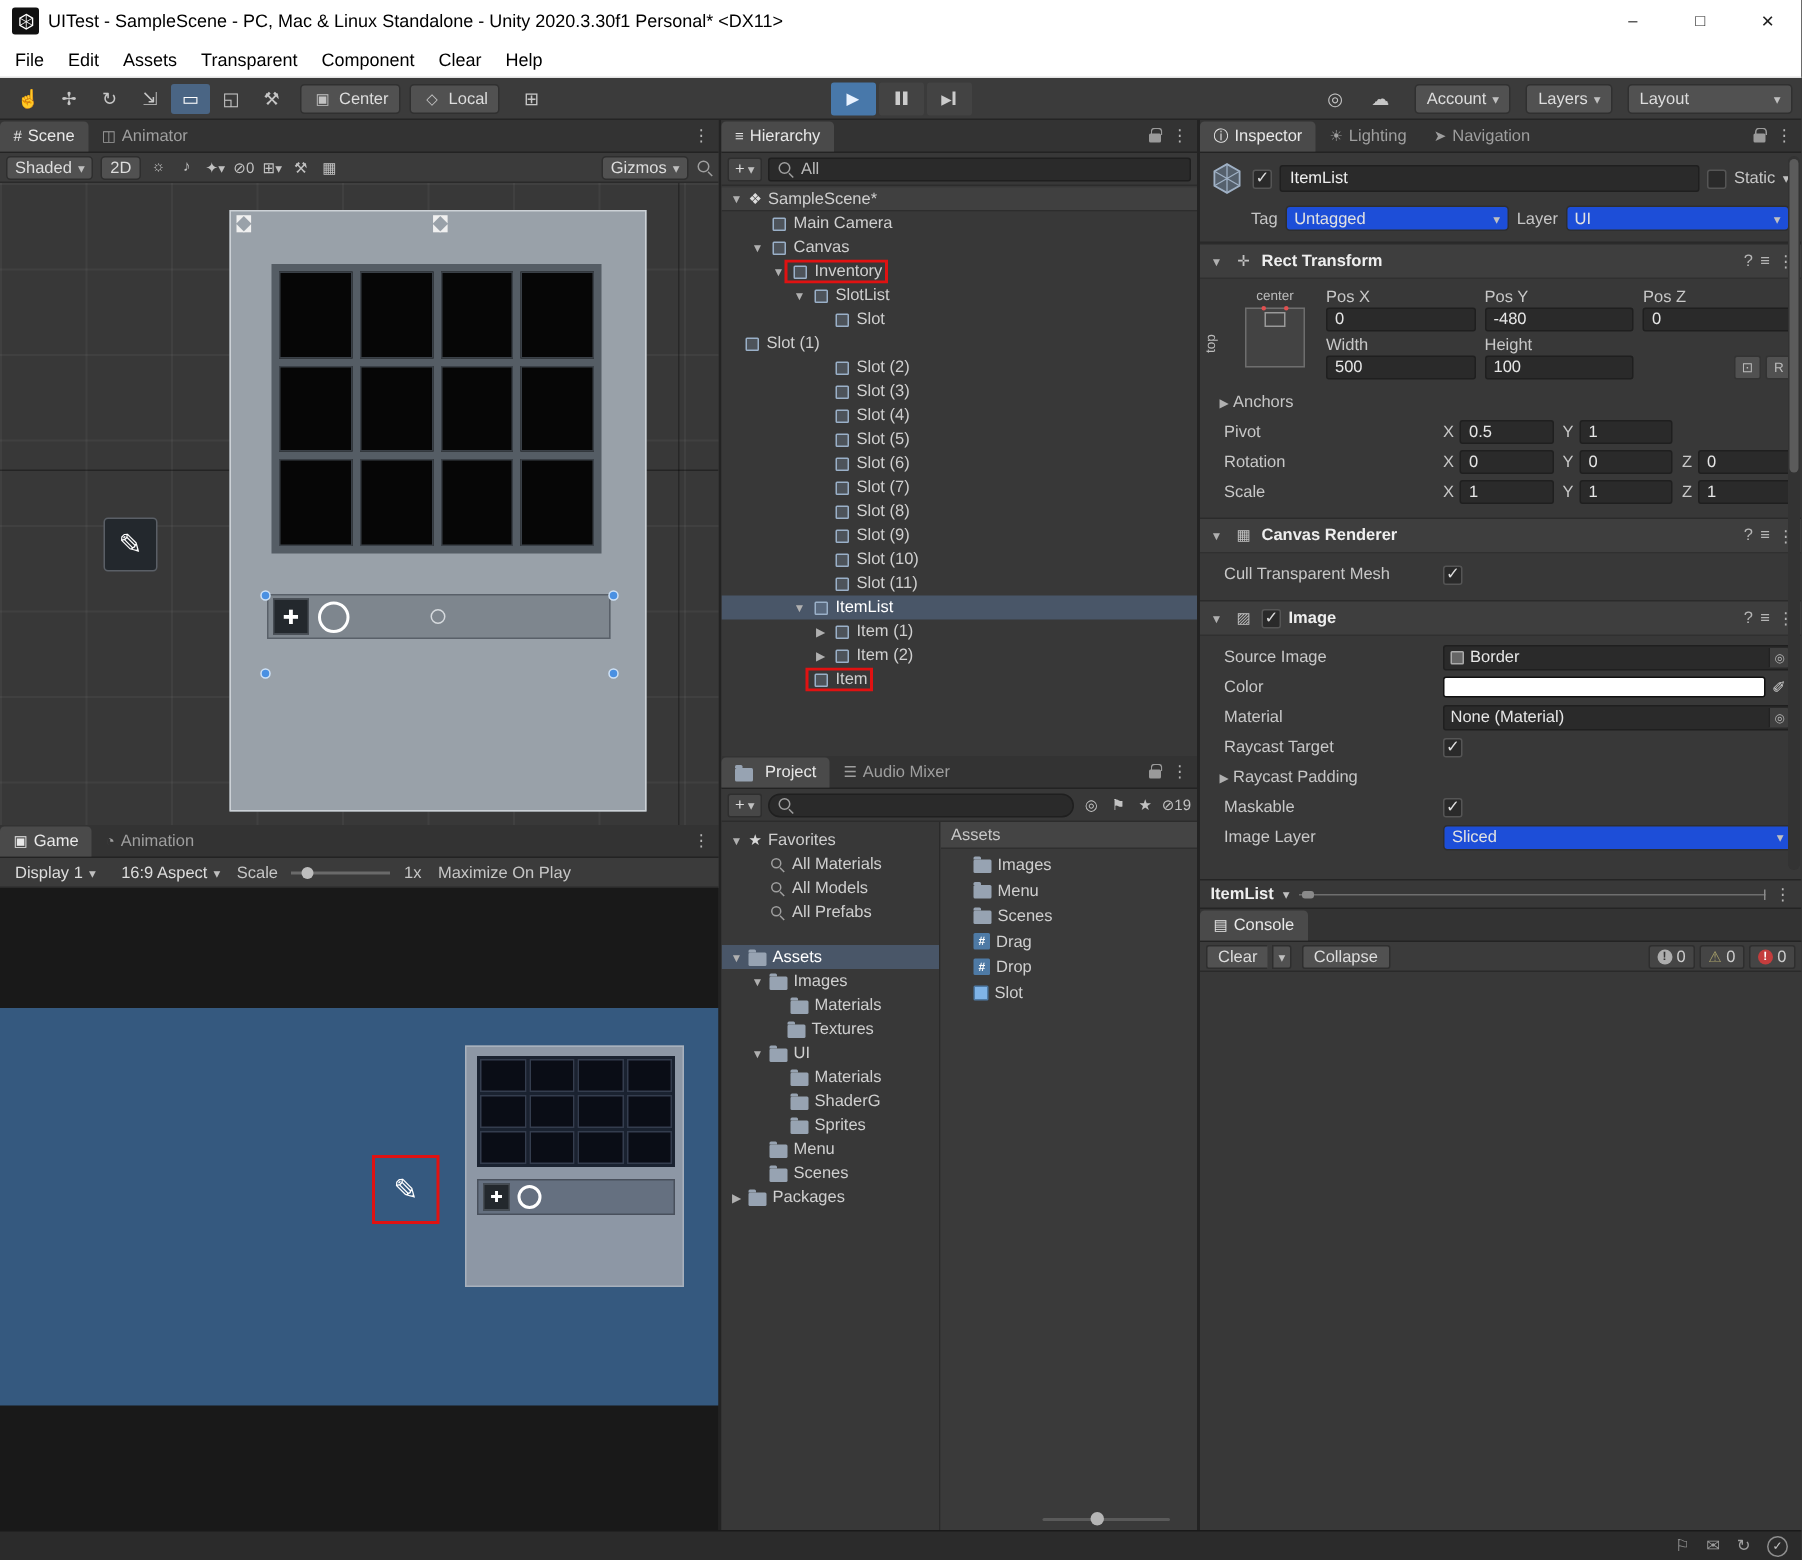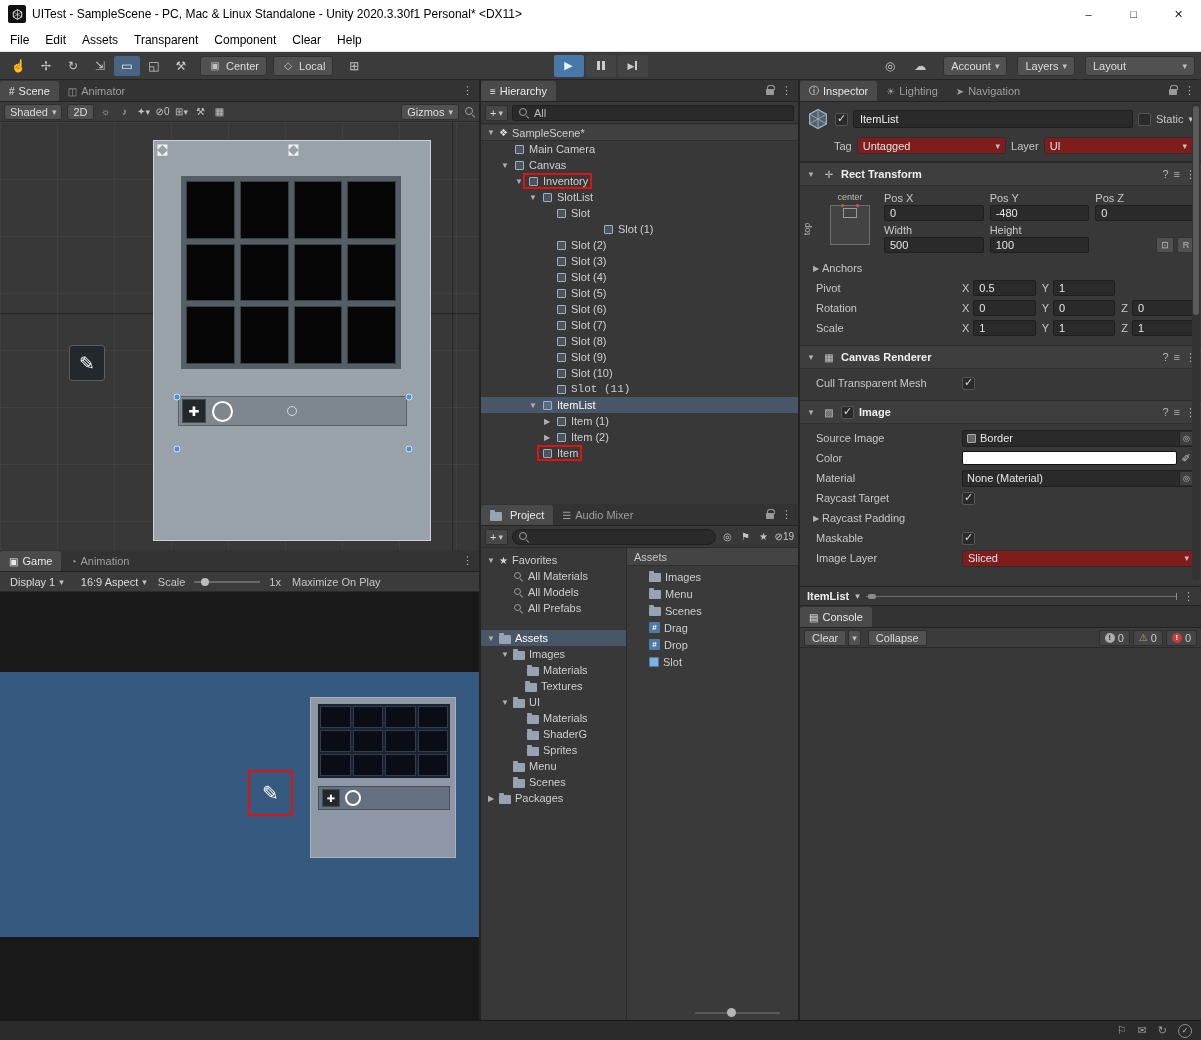--- a/index.html
+++ b/index.html
@@ -118,21 +118,21 @@
   
   .inspector{height:506px;display:flex;flex-direction:column;background:#383838;overflow:hidden;position:relative}
   .insp-scroll{flex:1;overflow:hidden}
   .insp-head{padding:5px 8px 7px 6px;border-bottom:1px solid #292929}
   .ihr1{display:flex;align-items:center;gap:5px}
   .ihr2{display:flex;align-items:center;gap:5px;margin-top:6px;padding-left:28px}
   .cb{width:13px;height:13px;background:#2a2a2a;border:1px solid #555;border-radius:2px;position:relative;flex-shrink:0}
   .cb.checked::after{content:"✓";position:absolute;left:1px;top:-2px;font-size:11px;color:#dedede}
   .namefield{flex:1;height:18px;background:#2a2a2a;border:1px solid #1f1f1f;border-radius:2px;display:flex;align-items:center;padding:0 6px;color:#efefef}
   .lbl{color:#c6c6c6}
-  .dd{height:17px;background:#7f1d1d;border:1px solid #2e2e2e;border-radius:3px;display:flex;align-items:center;justify-content:space-between;gap:4px;padding:0 5px;color:#e2e2e2}
+  .dd{height:17px;background:#1d4ed8;border:1px solid #2e2e2e;border-radius:3px;display:flex;align-items:center;justify-content:space-between;gap:4px;padding:0 5px;color:#e2e2e2}
   .dd.grow{flex:1}
   .comp-head{height:24px;background:#3e3e3e;border-top:1px solid #2b2b2b;border-bottom:1px solid #303030;display:flex;align-items:center;gap:5px;padding:0 5px}
   .comp-title{font-weight:bold;color:#eee;flex:1}
   .hq{color:#b5b5b5;font-size:11px}
   .comp-body{padding:4px 4px 7px 4px}
   .crow{display:flex;align-items:center;min-height:20px;padding:0 2px 0 12px}
   .clabel{width:146px;color:#c8c8c8;flex-shrink:0}
   .cfield{flex:1;height:16px;background:#2a2a2a;border:1px solid #1f1f1f;border-radius:2px;padding:0 5px;display:flex;align-items:center;color:#e6e6e6}
   .rt-top{display:flex;gap:10px;padding:2px 2px 4px 6px}
   .anchor-widget{position:relative;width:64px;height:62px;flex-shrink:0}
@@ -473,21 +473,21 @@
                 <span class="tlabel">SlotList</span>
               </span>
             </div>
             <div class="trow" style="padding-left: 60px;">
               <span class="arrow"></span>
               <span class="lblwrap">
                 <span class="ti ic-cube"></span>
                 <span class="tlabel">Slot</span>
               </span>
             </div>
-            <div class="trow" style="padding-left: 60px; margin-left: 47px;">
+            <div class="trow" style="">
               <span class="arrow"></span>
               <span class="lblwrap">
                 <span class="ti ic-cube"></span>
                 <span class="tlabel">Slot (1)</span>
               </span>
             </div>
             <div class="trow" style="padding-left: 60px;">
               <span class="arrow"></span>
               <span class="lblwrap">
                 <span class="ti ic-cube"></span>
@@ -543,21 +543,21 @@
                 <span class="tlabel">Slot (9)</span>
               </span>
             </div>
             <div class="trow" style="padding-left: 60px;">
               <span class="arrow"></span>
               <span class="lblwrap">
                 <span class="ti ic-cube"></span>
                 <span class="tlabel">Slot (10)</span>
               </span>
             </div>
-            <div class="trow" style="padding-left: 60px; font-family: Liberation Mono, monospace;">
+            <div class="trow" style="padding-left: 60px;">
               <span class="arrow"></span>
               <span class="lblwrap">
                 <span class="ti ic-cube"></span>
                 <span class="tlabel">Slot (11)</span>
               </span>
             </div>
             <div class="trow sel" style="padding-left: 46px;">
               <span class="arrow">▼</span>
               <span class="lblwrap">
                 <span class="ti ic-cube"></span>

